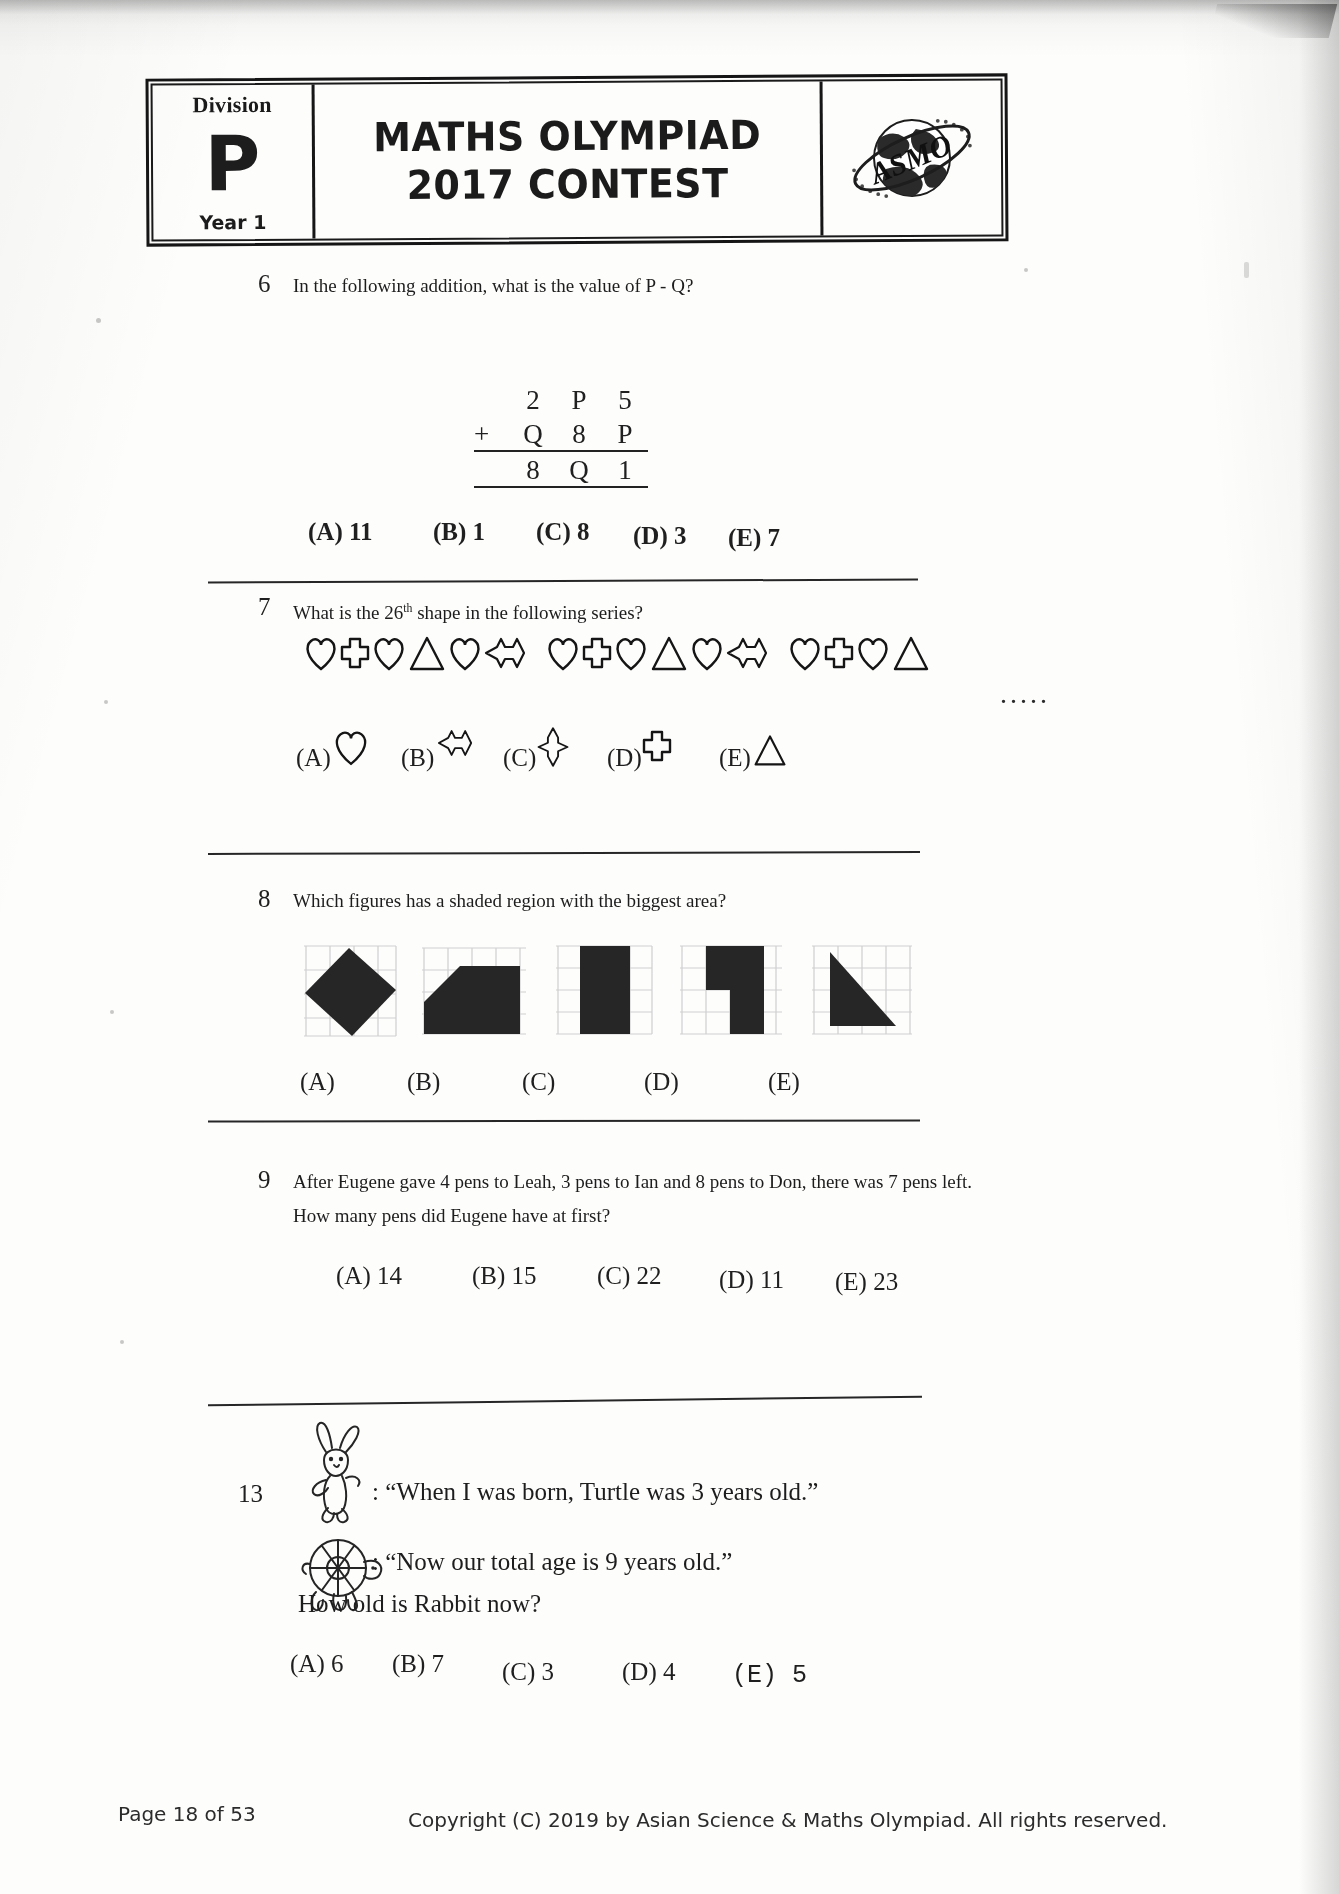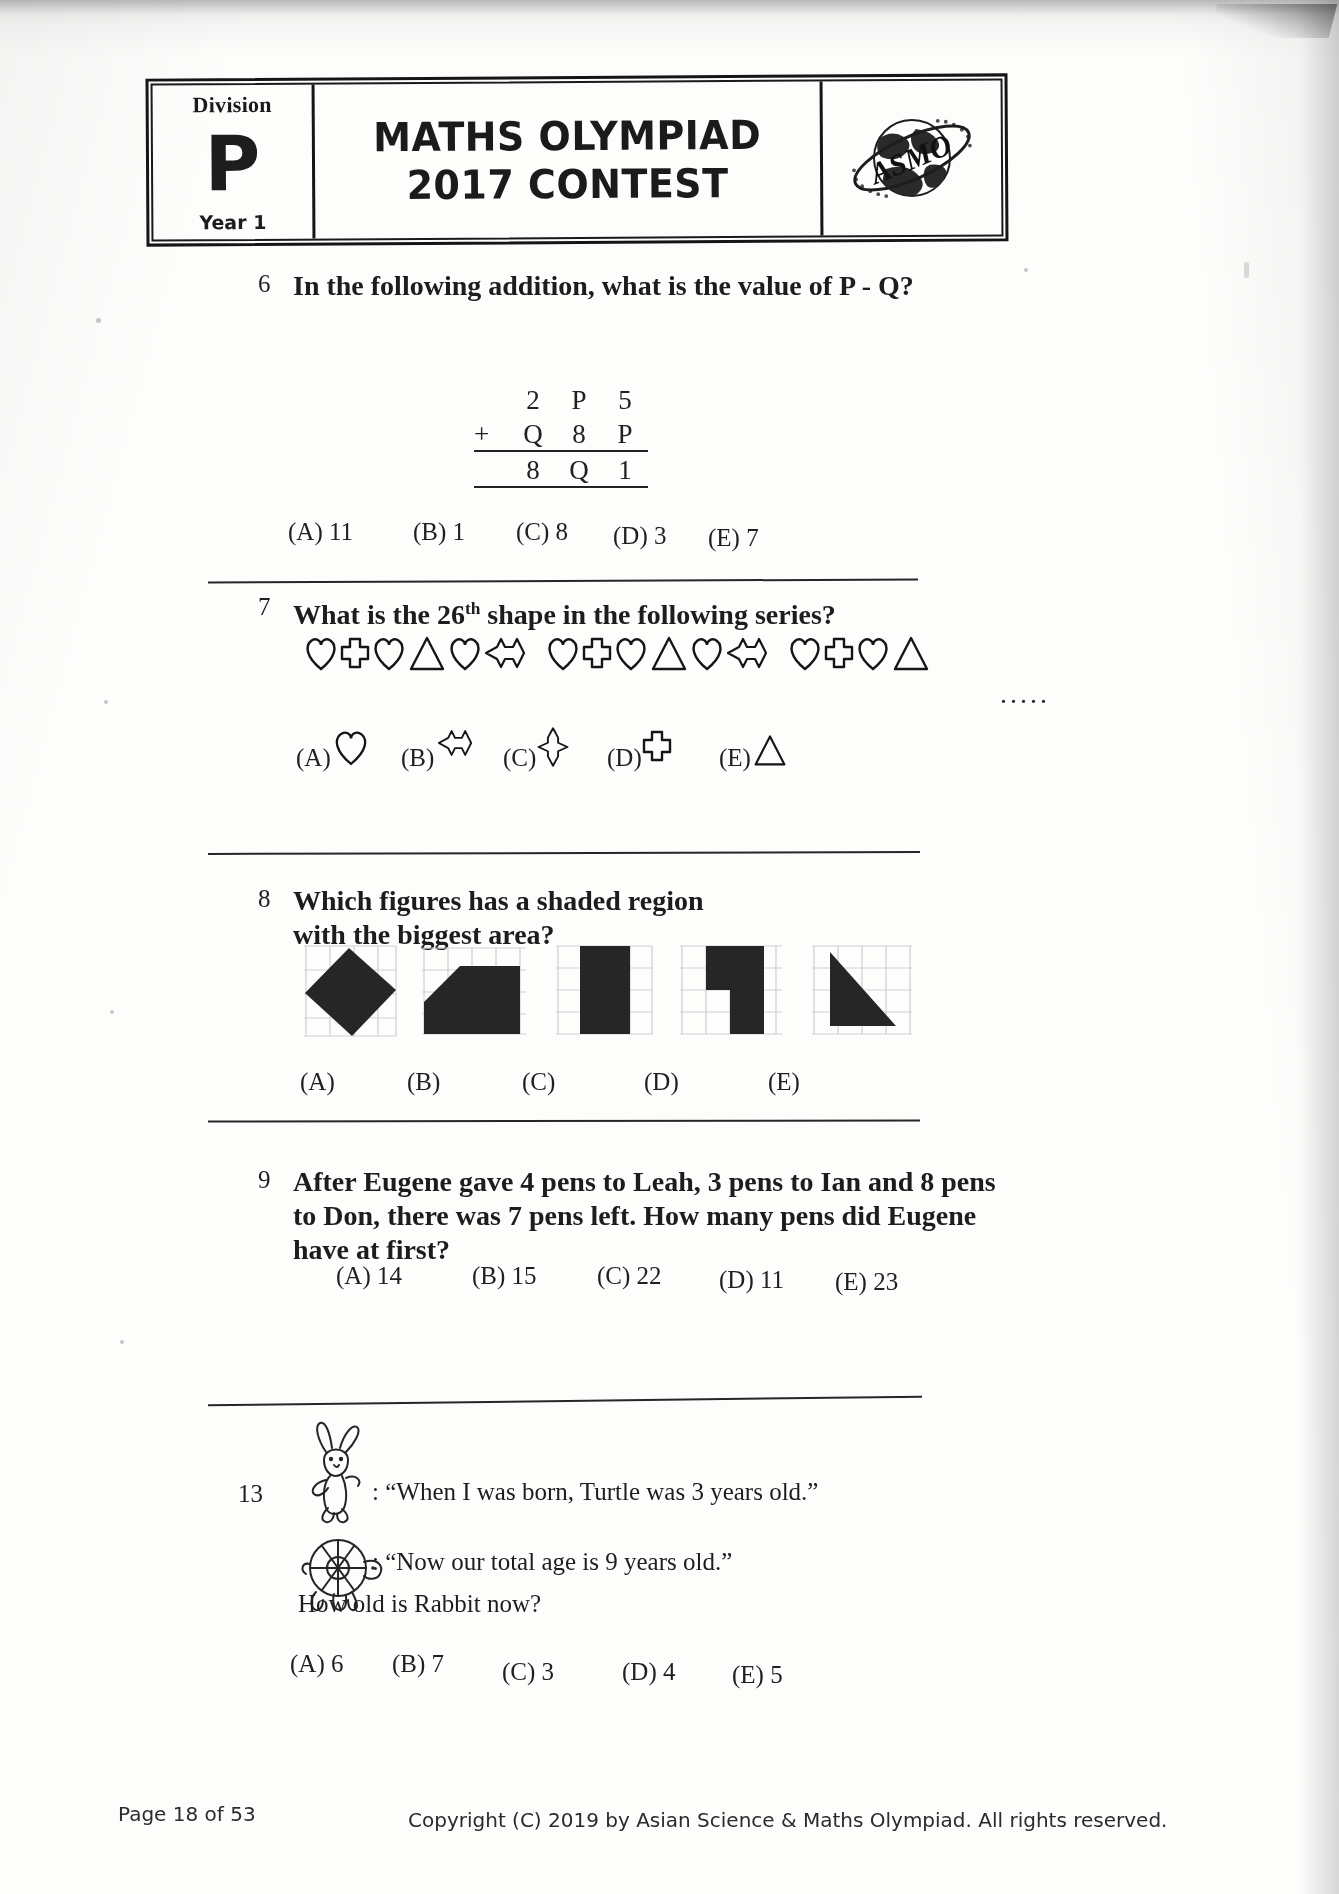--- a/index.html
+++ b/index.html
@@ -138,24 +138,23 @@
     border-top: 2px solid #262626;
   }
 
   .qnum {
     position: absolute;
     font-size: 25px;
     color: #1f1f1f;
   }
   .qtext {
     position: absolute;
-    font-size: 28px;
+    font-size: 19px;
     line-height: 34px;
     color: #1d1d1d;
-    font-weight: bold;
   }
   sup { font-size: 0.62em; }
 
   .opts {
     position: absolute;
     display: flex;
     font-size: 25px;
     color: #1f1f1f;
   }
   .opt { white-space: nowrap; }
@@ -310,21 +309,21 @@
       <div class="sum-row rule-under">
         <span class="sum-plus"></span>
         <span class="sum-digits">
           <span class="sum-cell">8</span>
           <span class="sum-cell">Q</span>
           <span class="sum-cell">1</span>
         </span>
       </div>
     </div>
 
-    <div class="opts" style="left:288px;top:518px;">
+    <div class="opts" style="left:308px;top:518px;font-weight:bold;">
       <span class="opt" style="width:125px;">
         <span>(A)</span>
         <span>11</span>
       </span>
       <span class="opt" style="width:103px;">
         <span>(B)</span>
         <span>1</span>
       </span>
       <span class="opt" style="width:97px;">
         <span>(C)</span>
@@ -589,21 +588,21 @@
         <span>7</span>
       </span>
       <span class="opt" style="width:120px;margin-top:8px;">
         <span>(C)</span>
         <span>3</span>
       </span>
       <span class="opt" style="width:110px;margin-top:8px;">
         <span>(D)</span>
         <span>4</span>
       </span>
-      <span class="opt" style="margin-top:11px;">
+      <span class="opt" style="margin-top:11px;font-family:Liberation Mono, monospace;">
         <span>(E)</span>
         <span>5</span>
       </span>
     </div>
 
     <div class="footer-left" style="left:118px;top:1802px;">Page 18 of 53</div>
     <div class="footer-center" style="left:408px;top:1808px;">Copyright (C) 2019 by Asian Science &amp; Maths Olympiad. All rights reserved.</div>
 
   </div>
 </div>

